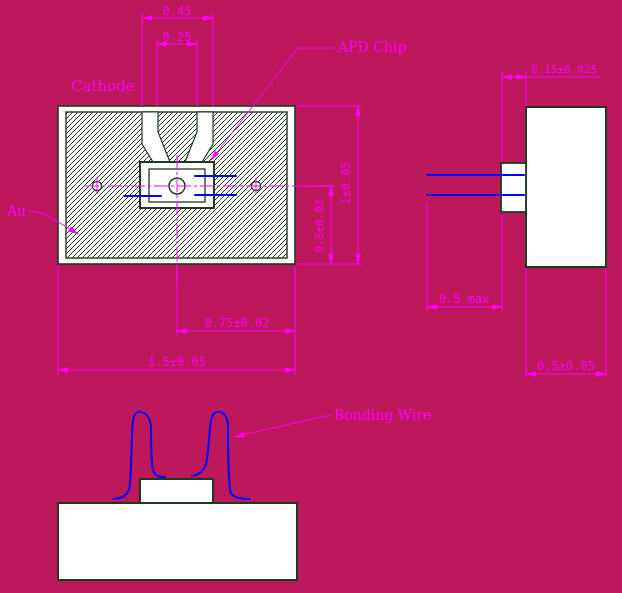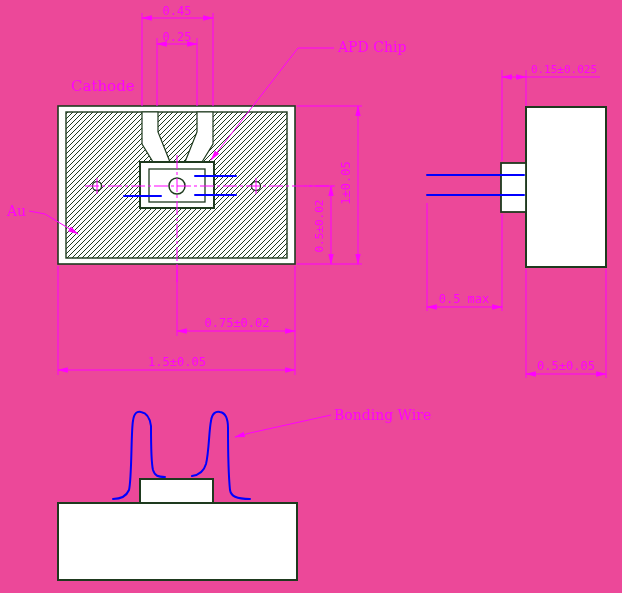--- a/index.html
+++ b/index.html
@@ -1,16 +1,16 @@
 <!DOCTYPE html>
 <html><head>
 <meta charset="utf-8">
 <style>
   html,body{margin:0;padding:0;background:#ffffff;}
-  .sheet{position:relative;width:622px;height:593px;background:#ec4899;overflow:hidden;}
+  .sheet{position:relative;width:622px;height:593px;background:#be185d;overflow:hidden;}
   svg{display:block;}
   .dim-text{font-family:"DejaVu Sans Mono",monospace;font-size:12px;fill:#FF00FF;}
   .dim-text-sm{font-family:"DejaVu Sans Mono",monospace;font-size:11px;fill:#FF00FF;}
   .label-text{font-family:"DejaVu Serif",serif;font-size:14px;fill:#FF00FF;}
   .label-text-lg{font-family:"DejaVu Serif",serif;font-size:15px;fill:#FF00FF;}
   .outline{stroke:#1E3A1E;fill:#ffffff;}
   .dimline{stroke:#FF00FF;stroke-width:1;fill:none;}
   .extline{stroke:#FF00FF;stroke-width:1;fill:none;}
   .wire{stroke:#0000FF;stroke-width:2;fill:none;stroke-linecap:round;}
 </style>

